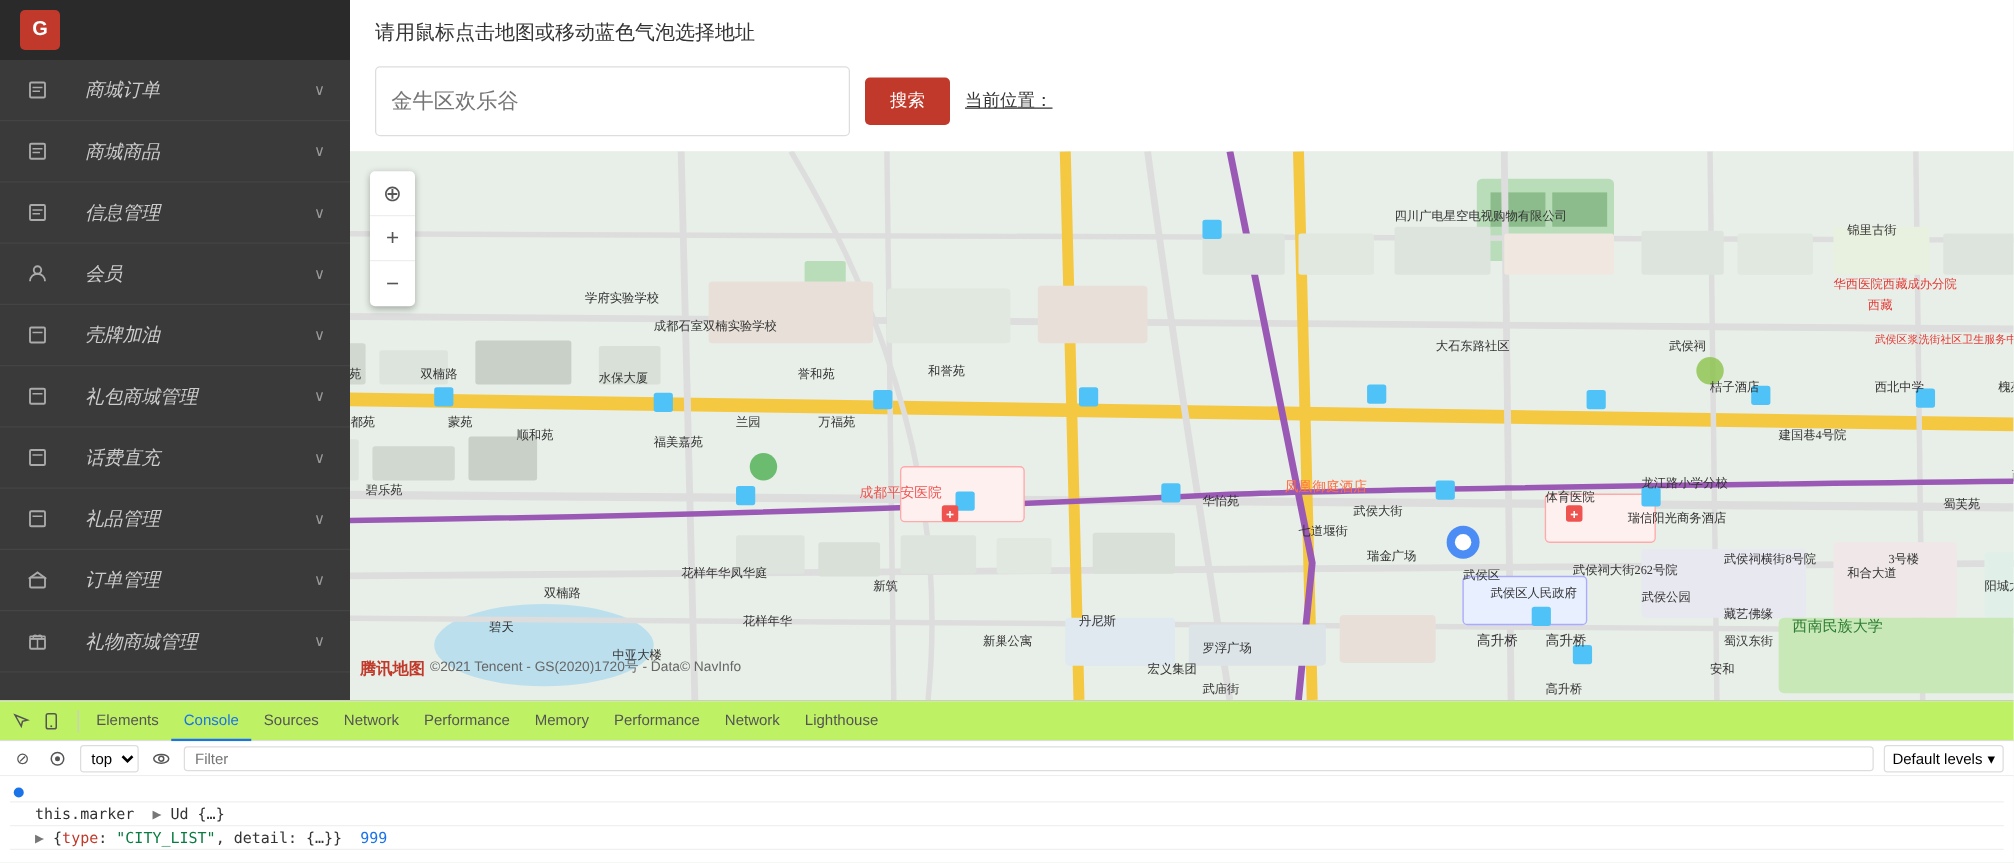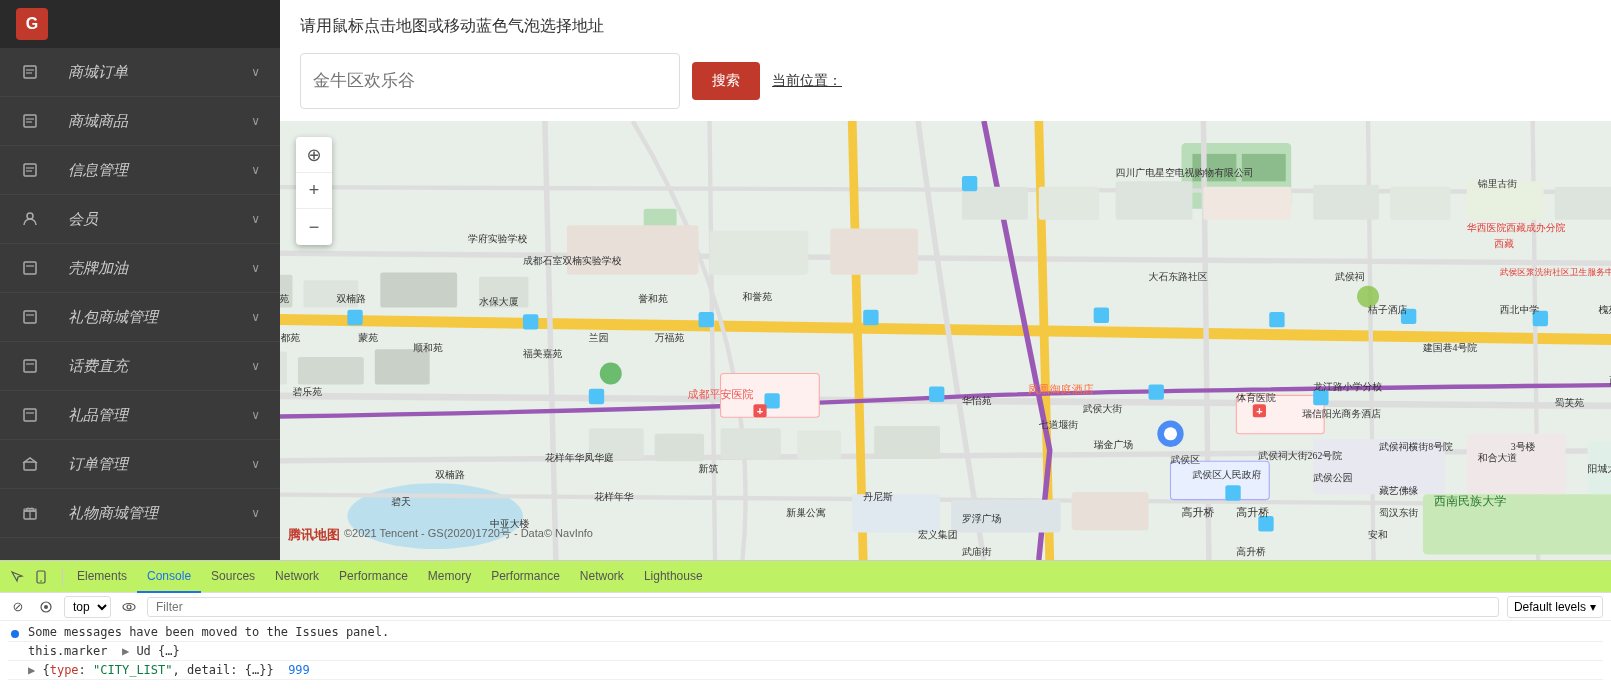--- a/index.html
+++ b/index.html
@@ -480,21 +480,20 @@
       <span>Default levels</span>
       <span>▾</span>
     </div>
   </div>
 
   <div class="devtools-console-output">
     <div class="console-line">
       <div class="console-line-icon">
         <div class="console-info-dot"></div>
       </div>
-      <span class="console-text">Some messages have been moved to the Issues panel.</span>
     </div>
     <div class="console-line">
       <div class="console-line-icon"></div>
       <span class="console-text">
         this.marker &nbsp;<span class="console-arrow">▶</span> Ud {…}
       </span>
     </div>
     <div class="console-line">
       <div class="console-line-icon"></div>
       <span class="console-text">

